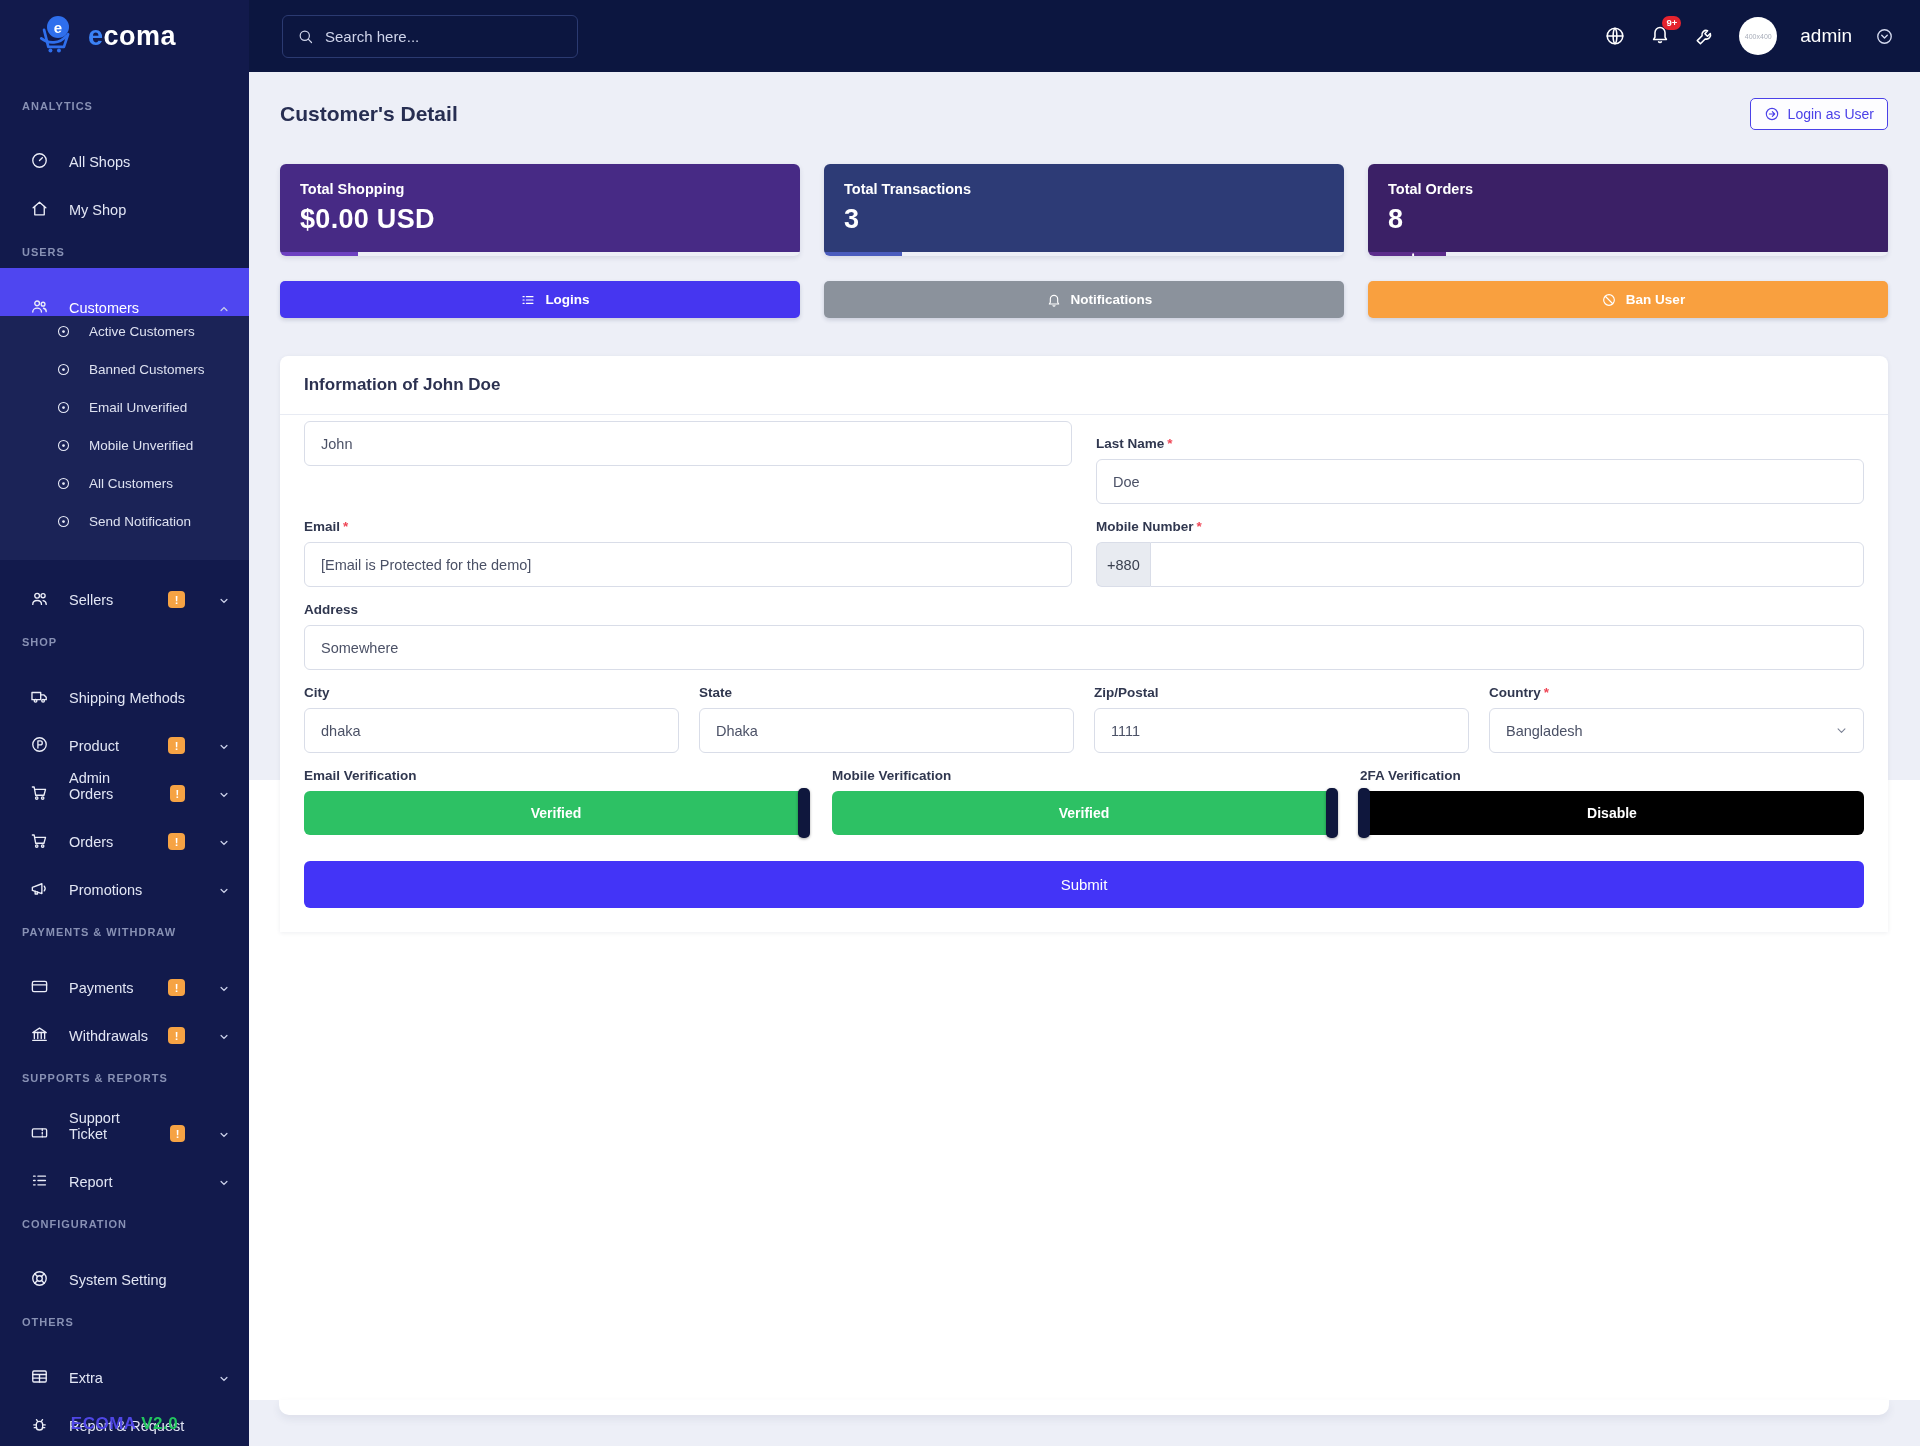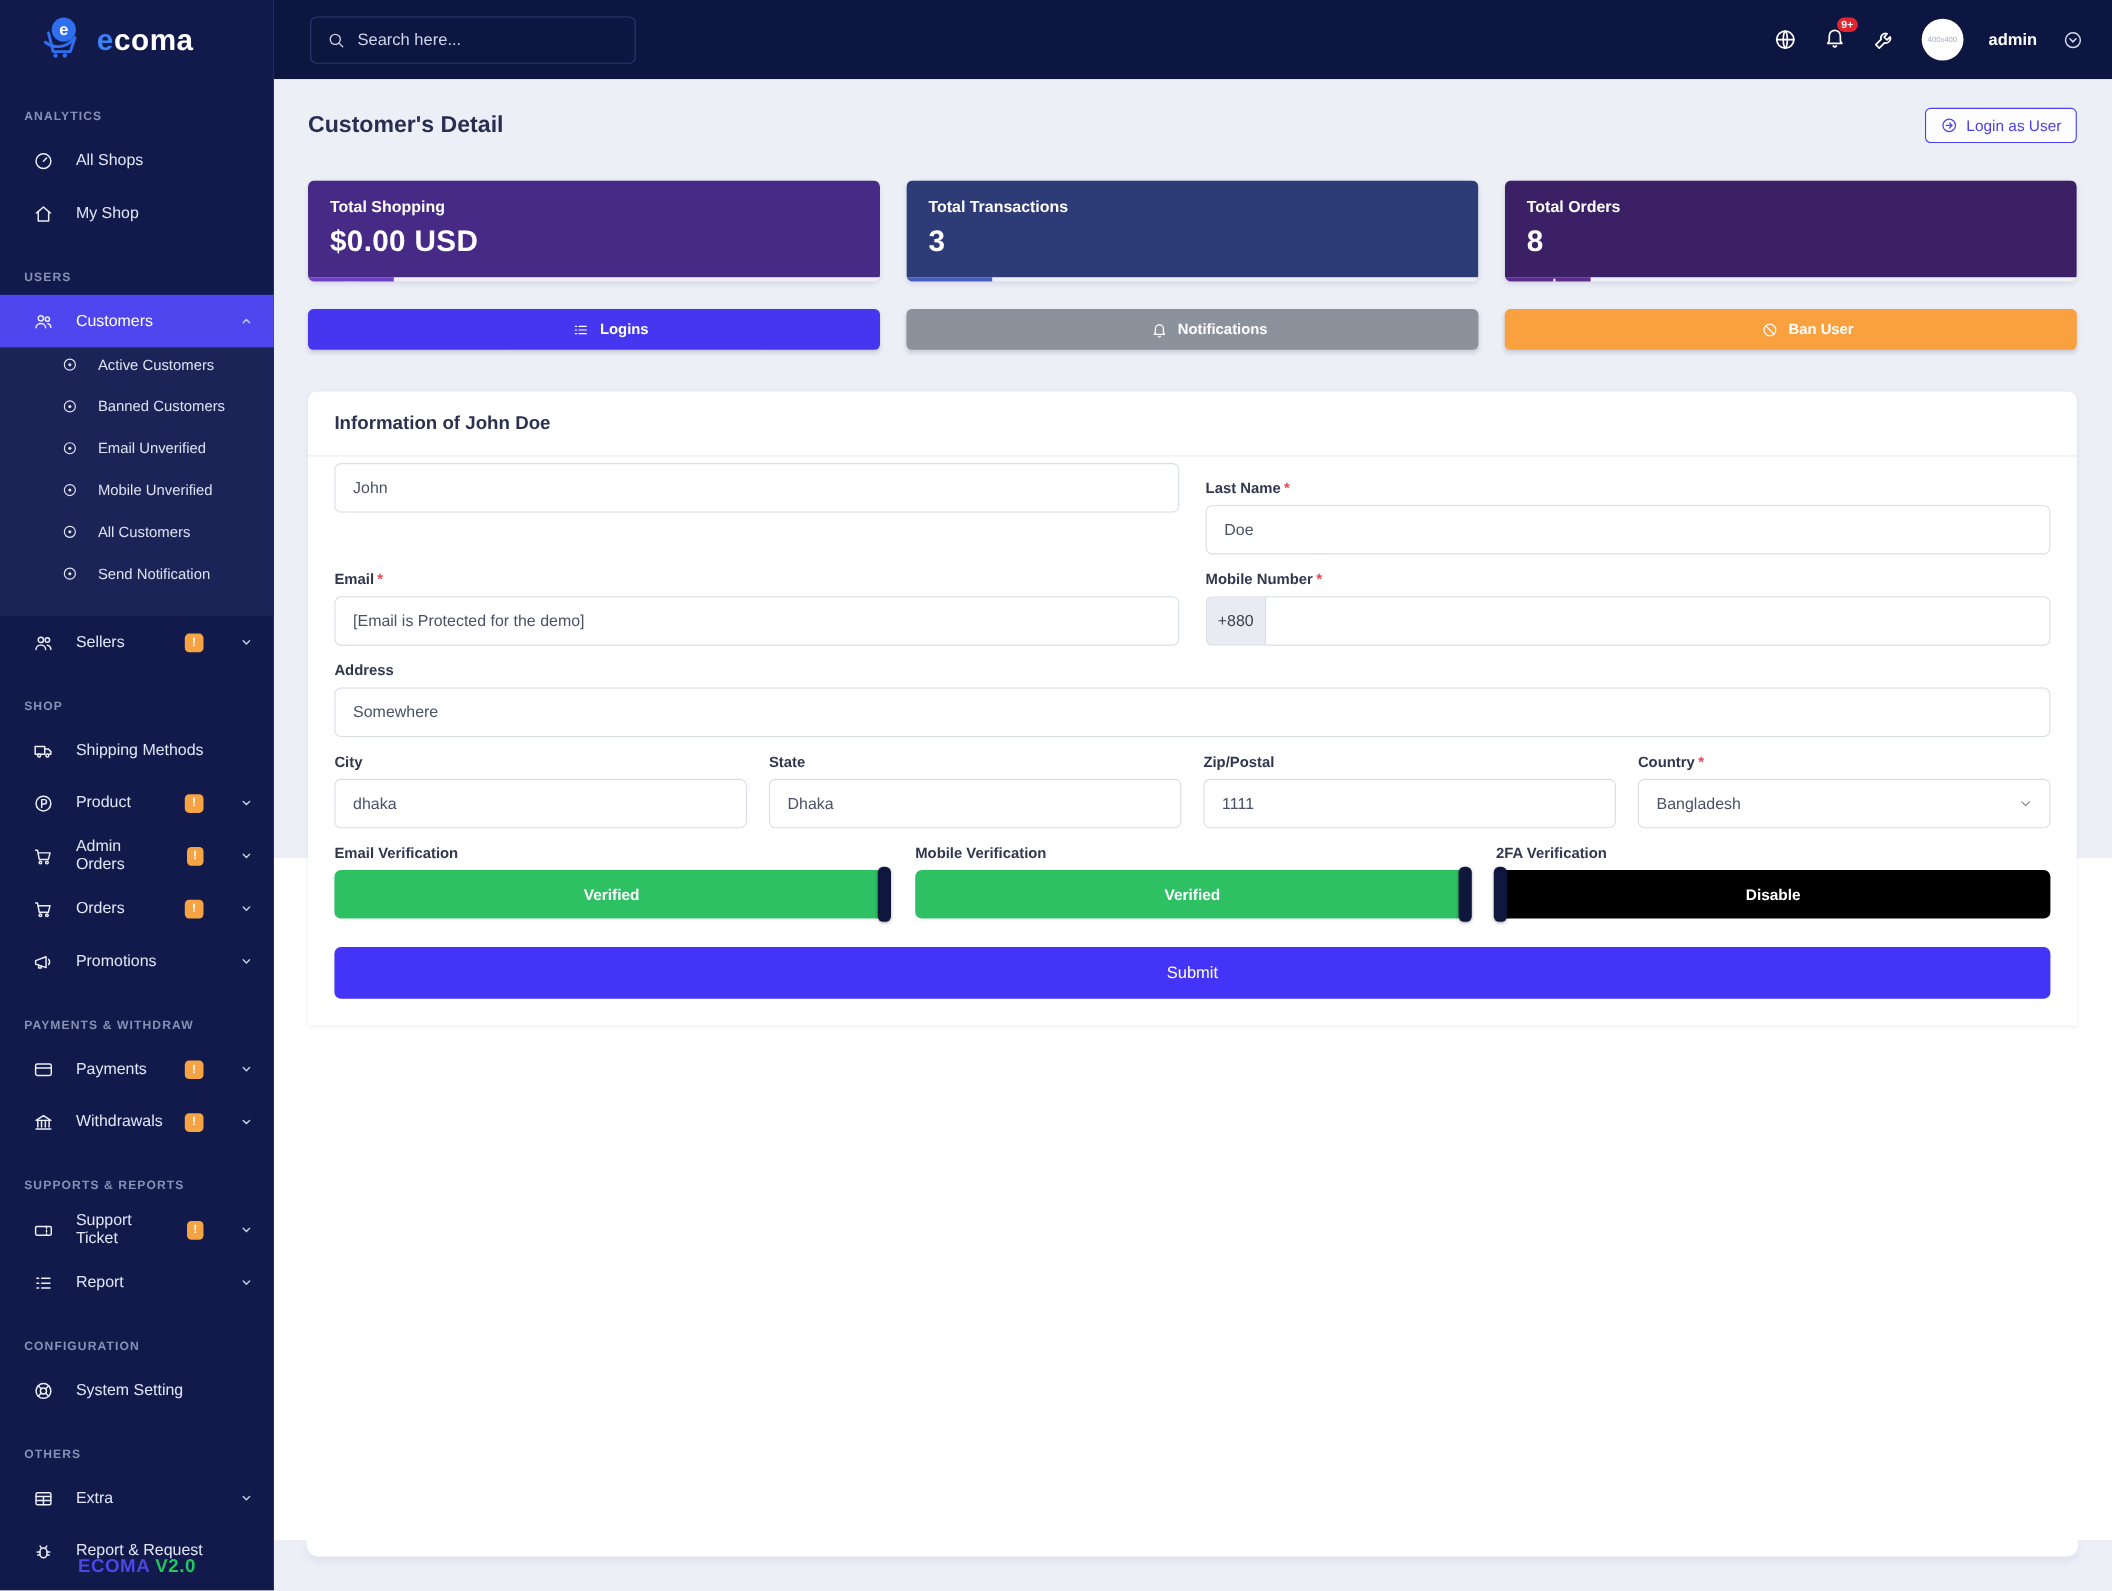--- a/index.html
+++ b/index.html
@@ -17,21 +17,21 @@
   .logo-cart svg { position:absolute; left:0; top:4px; }
   .logo-e { position:absolute; left:13px; top:0; width:22px; height:22px; border-radius:50%;
     background:#2f6fed; color:#fff; font-weight:bold; font-size:15px;
     display:flex; align-items:center; justify-content:center; }
   .logo-text { font-size:27px; font-weight:bold; color:#fff; letter-spacing:.5px; }
   .logo-text b { color:#3b82f6; font-weight:bold; }
 
   .nav { }
   .sec-label { margin:28px 0 10px 22px; font-size:11px; font-weight:bold;
     letter-spacing:1px; color:#8891b4; }
-  .item { display:flex; align-items:center; height:48px; padding:0 18px 0 30px;
+  .item { display:flex; align-items:flex-end; height:48px; padding:0 18px 0 30px;
     gap:20px; font-size:14.5px; color:#e2e6f4; cursor:pointer; }
   .item .ic { width:19px; height:19px; min-width:19px; color:#eceef8; }
   .item.active { background:#4f46f0; color:#fff; }
   .badge { margin-left:auto; width:17px; height:17px; border-radius:4px; background:#f6a344;
     color:#fff; font-size:11px; font-weight:bold; display:flex; align-items:center; justify-content:center; }
   .chev { width:14px; height:14px; min-width:14px; color:#c9cfe8; }
   .chev.auto { margin-left:auto; }
   .badge + .chev { margin-left:12px; }
   .submenu { background:#1b2357; padding:8px 0; }
   .subitem { display:flex; align-items:flex-start; height:38px; padding-left:56px; gap:18px;
@@ -51,21 +51,21 @@
   .search input { flex:1; background:transparent; border:0; outline:none; color:#cfd4ea;
     font-size:15px; font-family:"Liberation Sans",sans-serif; }
   .search input::placeholder { color:#cfd4ea; }
   .top-right { margin-left:auto; display:flex; align-items:center; gap:23px; color:#fff; }
   .tico { width:22px; height:22px; color:#fff; cursor:pointer; }
   .bell-wrap { position:relative; cursor:pointer; }
   .bell-badge { position:absolute; top:-7px; right:-10px; background:#e5232e; color:#fff;
     font-size:9.5px; font-weight:bold; border-radius:9px; padding:2px 4px; line-height:1; }
   .avatar { width:38px; height:38px; border-radius:50%; background:#fff; color:#a9aeba;
     font-size:7px; display:flex; align-items:center; justify-content:center; cursor:pointer; }
-  .uname { font-size:15px; font-weight:bold; cursor:pointer; }
+  .uname { font-size:19px; font-weight:normal; cursor:pointer; }
   .circle-chev { width:19px; height:19px; color:#d5daef; cursor:pointer; }
 
   .content { position:relative; flex:1; background:#edeff7; }
   .white-bleed { position:absolute; left:0; right:0; top:708px; height:620px; background:#fff; z-index:0; }
   .footer-bar { position:absolute; left:30px; right:31px; top:1328px; height:15px; background:#fff;
     border-radius:0 0 10px 10px; box-shadow:0 4px 8px rgba(40,50,90,.08); z-index:0; }
   .content-pad { position:relative; z-index:1; padding:0 32px 0 31px; }
 
   .title-row { margin-top:26px; display:flex; align-items:center; justify-content:space-between; }
   .page-title { font-size:21px; font-weight:600; color:#272e52; }

